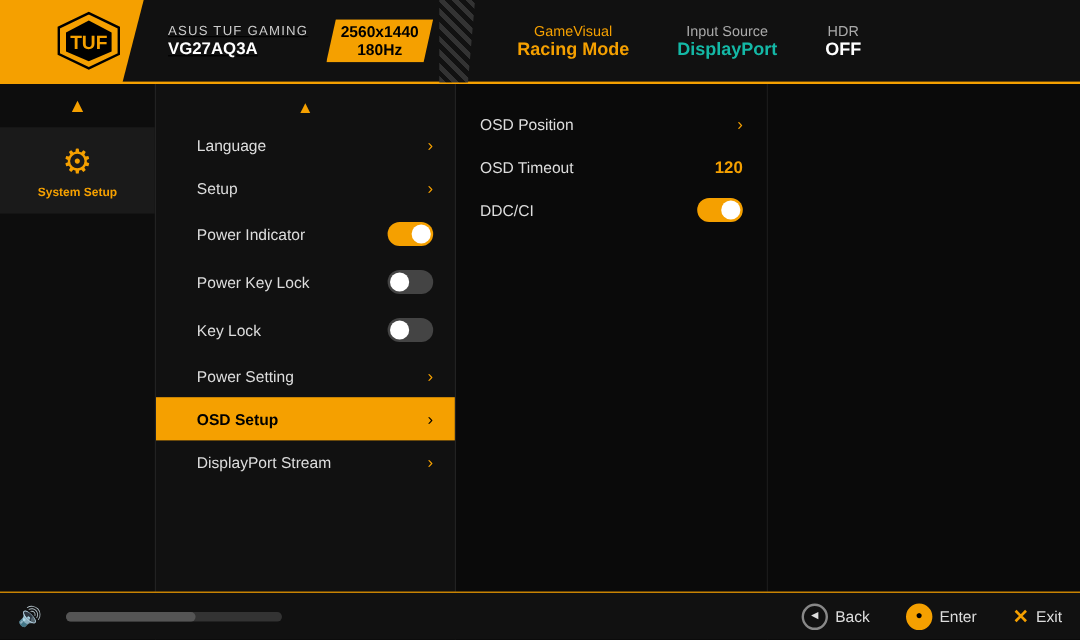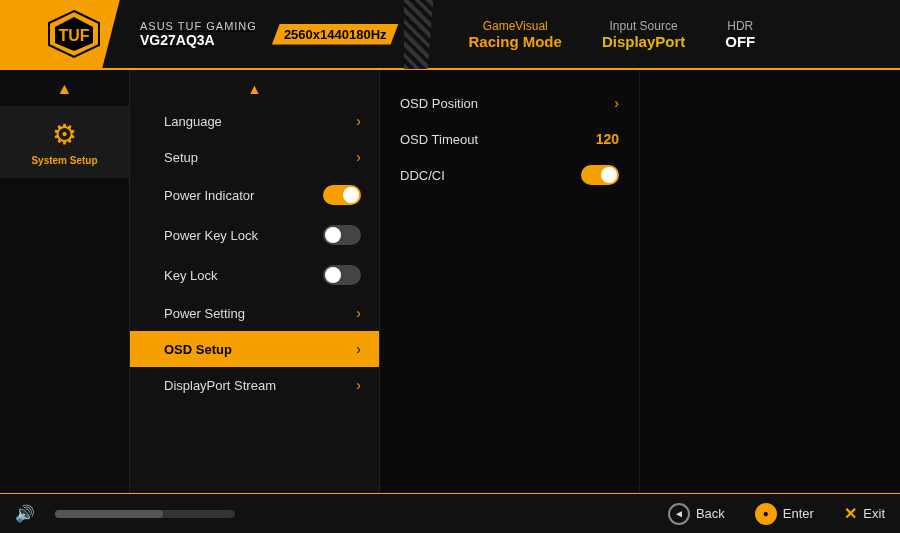--- a/index.html
+++ b/index.html
@@ -58,21 +58,21 @@
       font-size: 14px;
       font-weight: bold;
     }
 
     .resolution-box {
       margin-left: 15px;
       background: #f5a000;
       padding: 3px 12px;
       clip-path: polygon(8px 0, 100% 0, calc(100% - 8px) 100%, 0 100%);
       display: flex;
-      flex-direction: row;
+      flex-direction: column;
       align-items: center;
     }
 
     .resolution-text {
       color: #000;
       font-size: 13px;
       font-weight: bold;
     }
 
     .hz-text {
@@ -120,21 +120,21 @@
       color: #aaa;
     }
     .header-nav-item.white .nav-value {
       color: #fff;
     }
 
     .header-nav-item.input-source .nav-label {
       color: #aaa;
     }
     .header-nav-item.input-source .nav-value {
-      color: #eab308;
+      color: #14b8a6;
     }
 
     
     .main-area {
       display: flex;
       width: 900px;
       height: 463px;
     }
 
     

